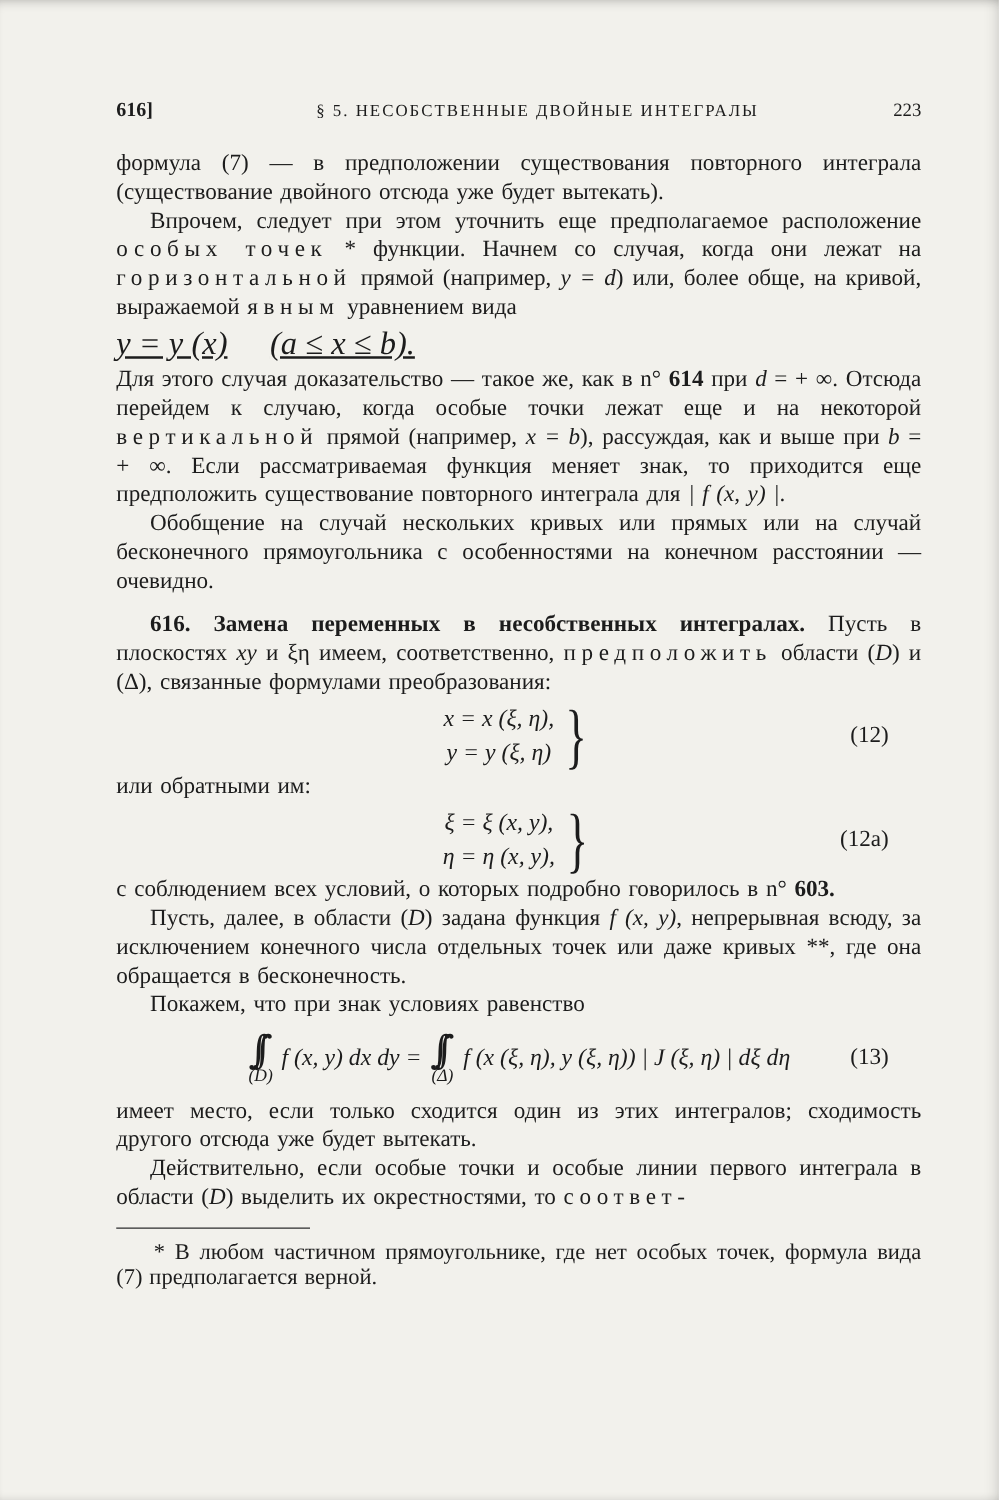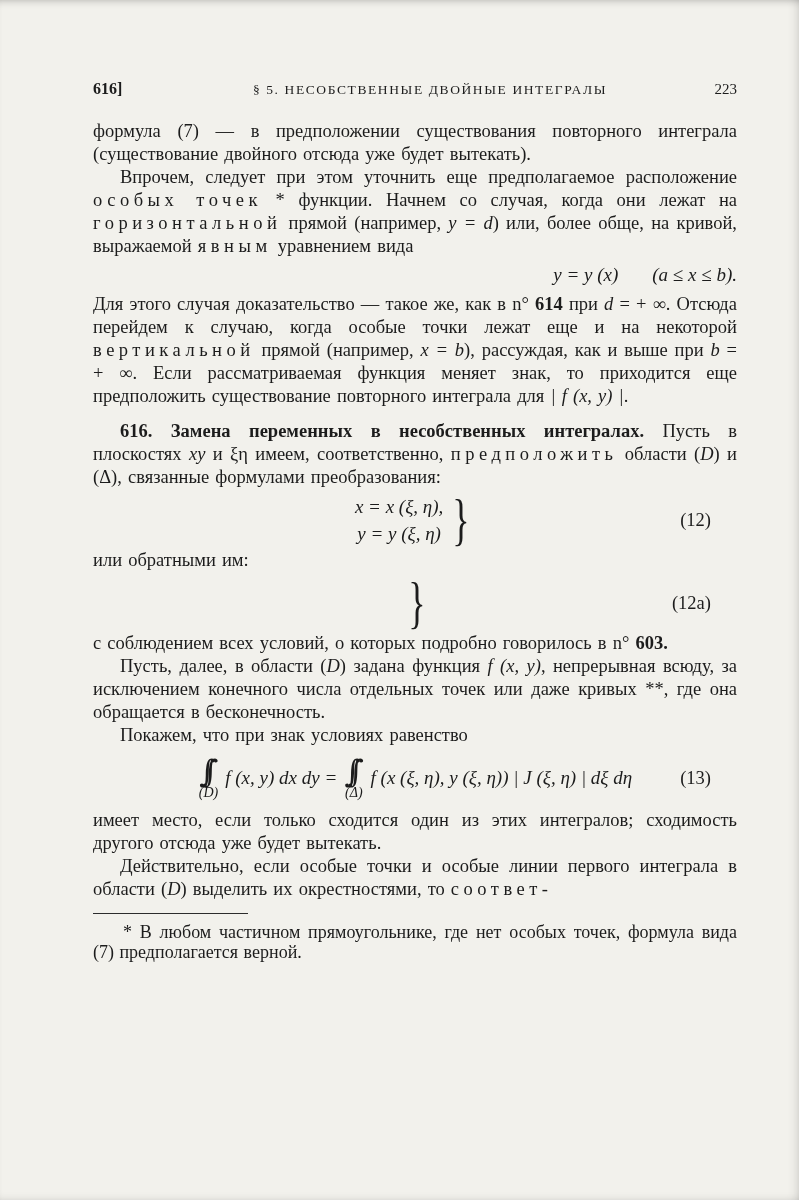--- a/index.html
+++ b/index.html
@@ -26,21 +26,21 @@
   .hdr-title{flex:1;text-align:center;font-size:13.5px;letter-spacing:1.6px;font-weight:500;white-space:nowrap;}
   .hdr-right{width:60px;text-align:right;font-size:15px;}
   
   .bp{margin:0;font-size:18.5px;line-height:23px;text-align:justify;word-spacing:1.5px;}
   .ind{text-indent:27px;}
   .sec{margin-top:12px;}
   .sp{letter-spacing:4.5px;}
   .it{font-style:italic;}
   .b{font-weight:bold;}
   
-  .eqc{text-align:right;margin:4px 0 5px;font-size:19px;line-height:26px;}
+  .eqc{text-align:left;margin:4px 0 5px;font-size:26px;line-height:26px;text-decoration:underline;}
   .eqc .gap{display:inline-block;width:34px;}
   
   .eqblock{position:relative;display:flex;justify-content:center;align-items:center;margin:4px 0 2px;}
   .eqcol{text-align:center;}
   .eqline{font-size:19px;line-height:27px;font-style:italic;}
   .brace{font-size:58px;line-height:54px;font-weight:400;transform:scaleX(.62);margin-left:4px;color:#1c1c1c;}
   .eqnum{position:absolute;right:26px;top:50%;transform:translateY(-50%);font-size:18.5px;font-style:normal;}
   
   .eq13{position:relative;display:flex;align-items:center;justify-content:center;margin:9px 0 10px;font-size:19px;}
   .iint{display:inline-flex;flex-direction:column;align-items:center;margin:0 4px;}
@@ -64,35 +64,40 @@
   </div>
 
   <p class="bp"><span>формула (7) — в предположении существования повторного интеграла (существование двойного отсюда уже будет вытекать).</span></p>
 
   <p class="bp ind"><span>Впрочем, следует при этом уточнить еще предполагаемое расположение </span><span class="sp">особых точек</span><span> * функции. Начнем со случая, когда они лежат на </span><span class="sp">горизонтальной</span><span> прямой (например, </span><span class="it">y = d</span><span>) или, более обще, на кривой, выражаемой </span><span class="sp">явным</span><span> уравнением вида</span></p>
 
   <div class="eqc"><span class="it">y = y (x)</span><span class="gap"></span><span class="it">(a ≤ x ≤ b).</span></div>
 
   <p class="bp"><span>Для этого случая доказательство — такое же, как в n° </span><span class="b">614</span><span> при </span><span class="it">d</span><span> = + ∞. Отсюда перейдем к случаю, когда особые точки лежат еще и на некоторой </span><span class="sp">вертикальной</span><span> прямой (например, </span><span class="it">x = b</span><span>), рассуждая, как и выше при </span><span class="it">b</span><span> = + ∞. Если рассматриваемая функция меняет знак, то приходится еще предположить существование повторного интеграла для </span><span class="it">| f (x, y) |</span><span>.</span></p>
 
+  <p class="bp ind"><span>Обобщение на случай нескольких кривых или прямых или на случай бесконечного прямоугольника с особенностями на конечном расстоянии — очевидно.</span></p>
 
   <p class="bp ind sec"><span class="b">616. Замена переменных в несобственных интегралах.</span><span> Пусть в плоскостях </span><span class="it">xy</span><span> и ξη имеем, соответственно, </span><span class="sp">предположить</span><span> области (</span><span class="it">D</span><span>) и (Δ), связанные формулами преобразования:</span></p>
 
   <div class="eqblock">
     <div class="eqcol">
       <div class="eqline">x = x (ξ, η),</div>
       <div class="eqline">y = y (ξ, η)</div>
     </div>
     <span class="brace">}</span>
     <span class="eqnum">(12)</span>
   </div>
 
   <p class="bp"><span>или обратными им:</span></p>
 
   <div class="eqblock">
+    <div class="eqcol">
+      <div class="eqline">ξ = ξ (x, y),</div>
+      <div class="eqline">η = η (x, y),</div>
+    </div>
     <span class="brace">}</span>
     <span class="eqnum">(12a)</span>
   </div>
 
   <p class="bp"><span>с соблюдением всех условий, о которых подробно говорилось в n° </span><span class="b">603.</span></p>
 
   <p class="bp ind"><span>Пусть, далее, в области (</span><span class="it">D</span><span>) задана функция </span><span class="it">f (x, y)</span><span>, непрерывная всюду, за исключением конечного числа отдельных точек или даже кривых **, где она обращается в бесконечность.</span></p>
 
   <p class="bp ind"><span>Покажем, что при знак условиях равенство</span></p>
 

